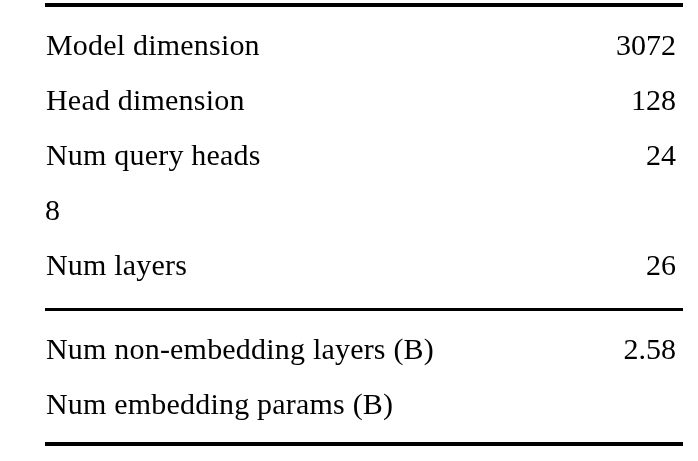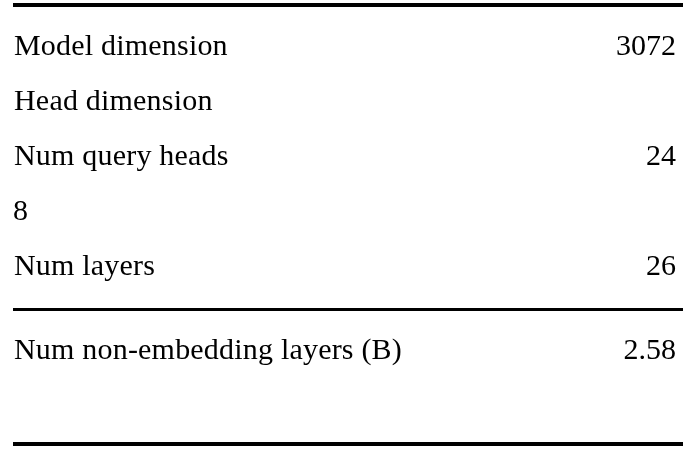--- a/index.html
+++ b/index.html
@@ -8,20 +8,21 @@
     height: 461px;
     background: #ffffff;
     color: #000000;
     font-family: "Liberation Serif", "DejaVu Serif", serif;
     overflow: hidden;
     box-sizing: border-box;
   }
   .tbl {
     padding: 3px 15px 0 13px;
     box-sizing: border-box;
+    margin-left: 32px;
   }
   .rule {
     background: #000000;
     width: 100%;
   }
   .rule-heavy { height: 4px; }
   .rule-light { height: 2.5px; }
   .rule-mid  { margin-top: 16px; }
   .rule-bottom { margin-top: 10px; }
   .section-1 { padding-top: 10px; }
@@ -46,20 +47,21 @@
 
     <div class="rule rule-heavy"></div>
 
     <div class="section-1">
       <div class="trow">
         <span class="lbl">Model dimension</span>
         <span class="val">3072</span>
       </div>
       <div class="trow">
         <span class="lbl">Head dimension</span>
+        <span class="val">128</span>
       </div>
       <div class="trow">
         <span class="lbl">Num query heads</span>
         <span class="val">24</span>
       </div>
       <div class="trow">
         <span class="val">8</span>
       </div>
       <div class="trow">
         <span class="lbl">Num layers</span>
@@ -68,19 +70,20 @@
     </div>
 
     <div class="rule rule-light rule-mid"></div>
 
     <div class="section-2">
       <div class="trow">
         <span class="lbl">Num non-embedding layers (B)</span>
         <span class="val">2.58</span>
       </div>
       <div class="trow">
+        <span class="lbl">Num embedding params (B)</span>
       </div>
     </div>
 
     <div class="rule rule-heavy rule-bottom"></div>
 
   </div>
 </div>
 
 </body></html>

